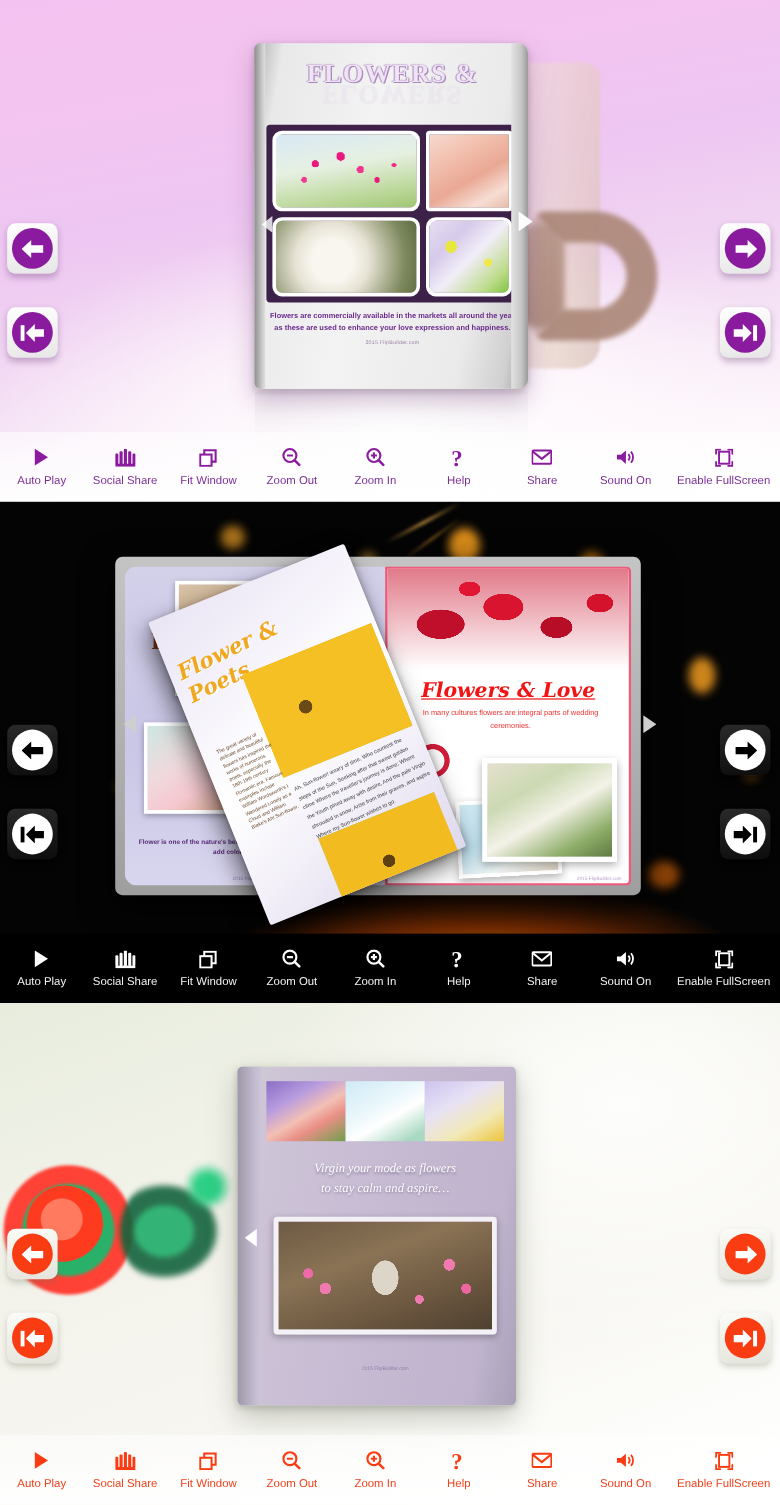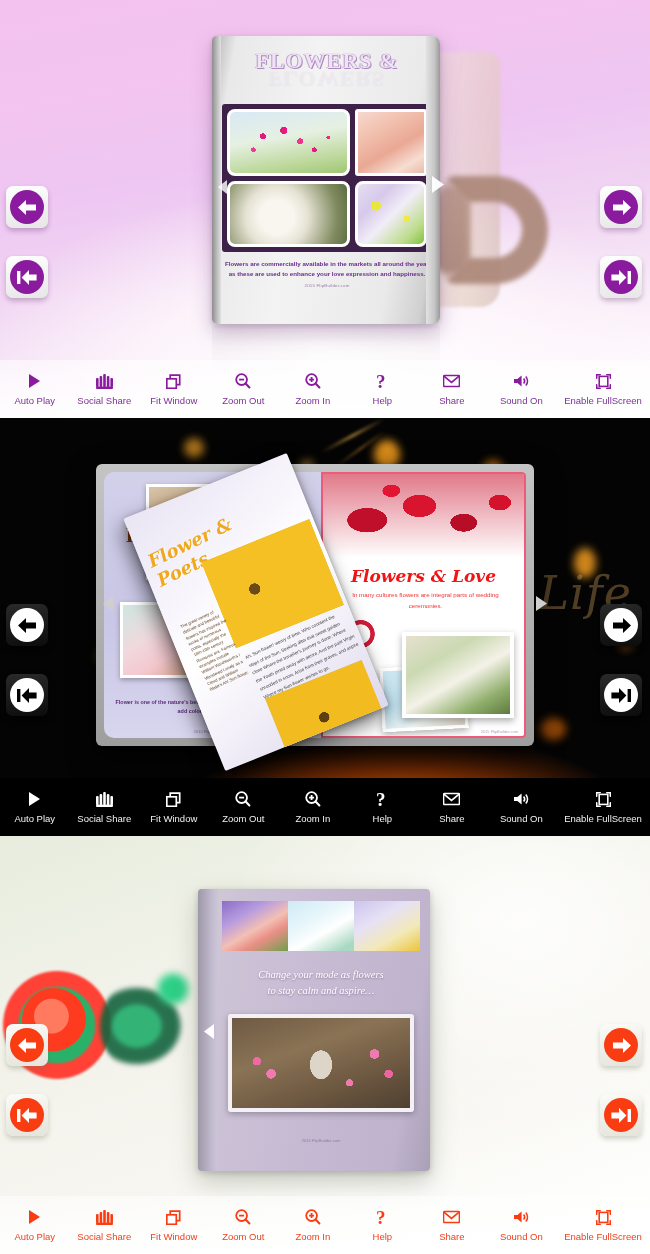--- a/index.html
+++ b/index.html
@@ -203,21 +203,21 @@
       radial-gradient(ellipse 36px 22px at 22% 55%, #c00f2a 0 55%, transparent 56%),
       radial-gradient(ellipse 30px 20px at 48% 38%, #d8142f 0 55%, transparent 56%),
       radial-gradient(ellipse 24px 16px at 70% 58%, #b80d26 0 55%, transparent 56%),
       radial-gradient(ellipse 20px 14px at 88% 34%, #d4122c 0 55%, transparent 56%),
       radial-gradient(ellipse 16px 11px at 34% 20%, #e01632 0 55%, transparent 56%),
       linear-gradient(180deg, rgba(200,12,40,.55) 0%, rgba(255,255,255,0) 100%);
   }
   .ttl-love {
     position: absolute; left: 0; right: 0; top: 92px; text-align: center;
     font-family: "DejaVu Serif", serif; font-style: italic; font-weight: bold;
-    font-size: 17px; color: #f01414;
+    font-size: 17px; color: #f01414; text-decoration: underline;
   }
   .sub-love {
     position: absolute; left: 18px; right: 14px; top: 116px; text-align: center;
     font-size: 6.2px; color: #e33; line-height: 1.7;
   }
   .heart-wreath {
     position: absolute; left: 16px; top: 142px; width: 44px; height: 40px;
     background: radial-gradient(circle at 50% 45%, transparent 0 30%, #d21c3a 32% 44%, transparent 46%);
     transform: rotate(-8deg);
   }
@@ -560,21 +560,20 @@
   <div class="bokeh" style="left:374px;top:22px;width:26px;height:30px;background:rgba(255,165,30,.85)"></div>
   <div class="bokeh" style="left:300px;top:42px;width:14px;height:14px;background:rgba(255,185,70,.55)"></div>
   <div class="bokeh" style="left:482px;top:42px;width:22px;height:26px;background:rgba(255,150,20,.7)"></div>
   <div class="bokeh" style="left:574px;top:130px;width:22px;height:30px;background:rgba(255,165,35,.8)"></div>
   <div class="bokeh" style="left:618px;top:214px;width:16px;height:18px;background:rgba(255,150,25,.5)"></div>
   <div class="bokeh" style="left:96px;top:232px;width:12px;height:12px;background:rgba(255,170,40,.35)"></div>
   <div class="bokeh" style="left:540px;top:300px;width:26px;height:22px;background:rgba(255,120,10,.55)"></div>
   <div class="flare" style="left:318px;top:16px;width:70px;height:3px;background:linear-gradient(90deg,rgba(255,190,80,0),rgba(255,190,80,.6),rgba(255,190,80,0));transform:rotate(-28deg)"></div>
   <div class="flare" style="left:330px;top:30px;width:60px;height:2px;background:linear-gradient(90deg,rgba(255,170,50,0),rgba(255,170,50,.5),rgba(255,170,50,0));transform:rotate(-36deg)"></div>
 
-  <div class="life-mark">Life</div>
 
   <div class="book-black">
     <div class="spread">
       <div class="pg pg-left">
         <div class="left-photo"></div>
         <div class="ttl-flow">Flow</div>
         <div class="left-photo2"></div>
         <div class="left-cap">Flower is one of the nature's best gift to mankind, it is so colorful that it can add colors in life of people.</div>
         <div class="left-brand">2015 FlipBuilder.com</div>
       </div>
@@ -725,21 +724,21 @@
   <div class="swirl" style="left:150px;top:130px;width:46px;height:46px;background:radial-gradient(circle,#2ecf86 0 30%,rgba(46,207,134,0) 62%);filter:blur(2px)"></div>
 
   <div class="book-red-inner">
     <div class="br-spine"></div>
     <div class="strip">
       <div class="s1"></div>
       <div class="s2"></div>
       <div class="s3"></div>
     </div>
     <div class="quote">
-      <div>Change your mode as flowers</div>
+      <div>Virgin your mode as flowers</div>
       <div>to stay calm and aspire…</div>
     </div>
     <div class="bird-photo"></div>
     <div class="br-brand">2015 FlipBuilder.com</div>
   </div>
 
   <div style="position:absolute;left:204px;top:188px;">
     <svg width="11" height="15" viewBox="0 0 11 15">
         <path d="M10 0 L0 7.5 L10 15 Z" fill="#ffffff"></path>
       </svg>

